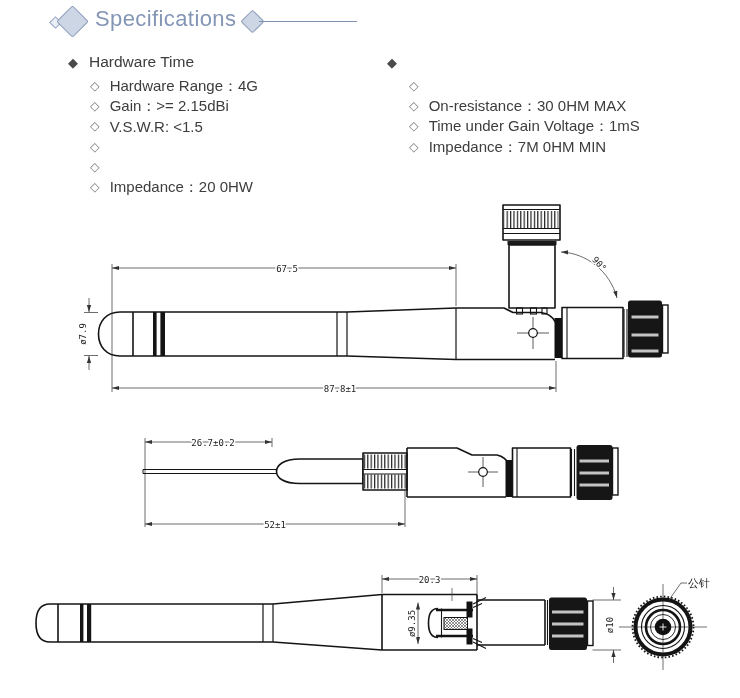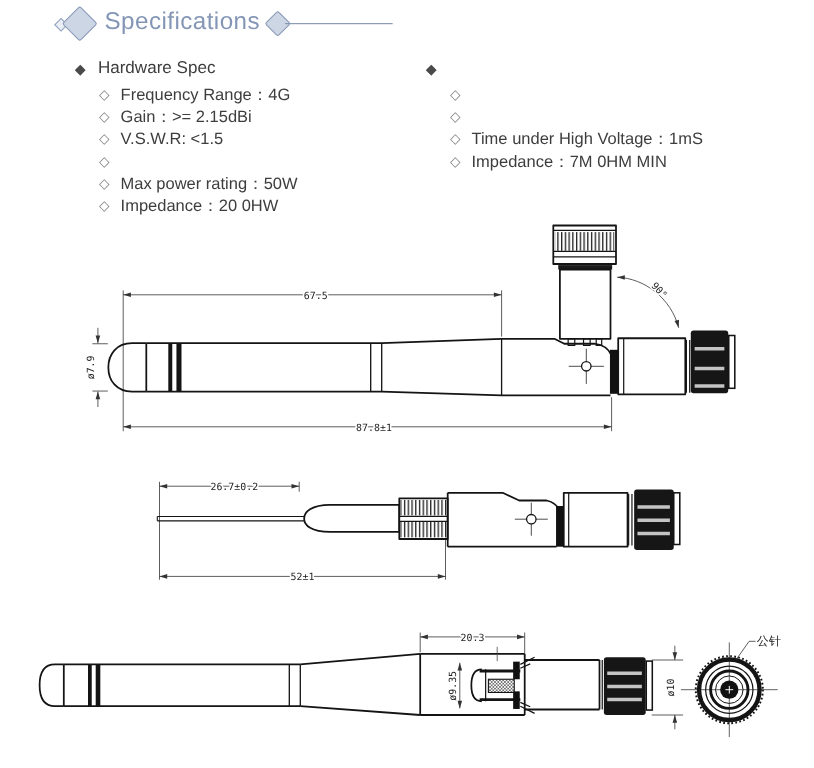--- a/index.html
+++ b/index.html
@@ -59,63 +59,63 @@
 
   <div class="abs hdr-small-diamond"></div>
   <div class="abs hdr-big-diamond"></div>
   <div class="abs hdr-title">Specifications</div>
   <div class="abs hdr-right-diamond"></div>
   <div class="abs hdr-line"></div>
 
   <div class="spec-col" id="col-hw">
     <div class="spec-title">
       <span class="bullet-filled">◆</span>
-      <span>Hardware Spec</span>
+      <span>Hardware Time</span>
     </div>
     <div class="spec-items">
       <div class="spec-item">
         <span class="bullet-hollow">◇</span>
-        <span>Frequency Range：4G</span>
+        <span>Hardware Range：4G</span>
         </div>
       <div class="spec-item">
         <span class="bullet-hollow">◇</span>
         <span>Gain：&gt;= 2.15dBi</span>
         </div>
       <div class="spec-item">
         <span class="bullet-hollow">◇</span>
         <span>V.S.W.R: &lt;1.5</span>
         </div>
       <div class="spec-item">
         <span class="bullet-hollow">◇</span>
         </div>
       <div class="spec-item">
         <span class="bullet-hollow">◇</span>
-        <span>Max power rating：50W</span>
         </div>
       <div class="spec-item">
         <span class="bullet-hollow">◇</span>
         <span>Impedance：20 0HW</span>
         </div>
     </div>
   </div>
 
   <div class="spec-col" id="col-test">
     <div class="spec-title">
       <span class="bullet-filled">◆</span>
     </div>
     <div class="spec-items">
       <div class="spec-item">
         <span class="bullet-hollow">◇</span>
         </div>
       <div class="spec-item">
         <span class="bullet-hollow">◇</span>
-        </div>
-      <div class="spec-item">
-        <span class="bullet-hollow">◇</span>
-        <span>Time under High Voltage：1mS</span>
+        <span>On-resistance：30 0HM MAX</span>
+        </div>
+      <div class="spec-item">
+        <span class="bullet-hollow">◇</span>
+        <span>Time under Gain Voltage：1mS</span>
         </div>
       <div class="spec-item">
         <span class="bullet-hollow">◇</span>
         <span>Impedance：7M 0HM MIN</span>
         </div>
     </div>
   </div>
 
   <svg class="abs" style="left:0;top:195px" width="740" height="215" viewBox="0 0 740 215">
 

